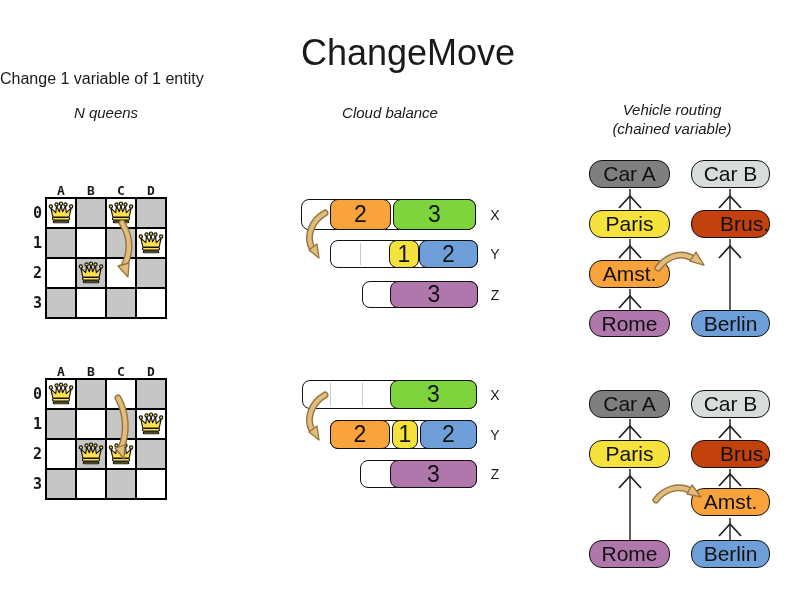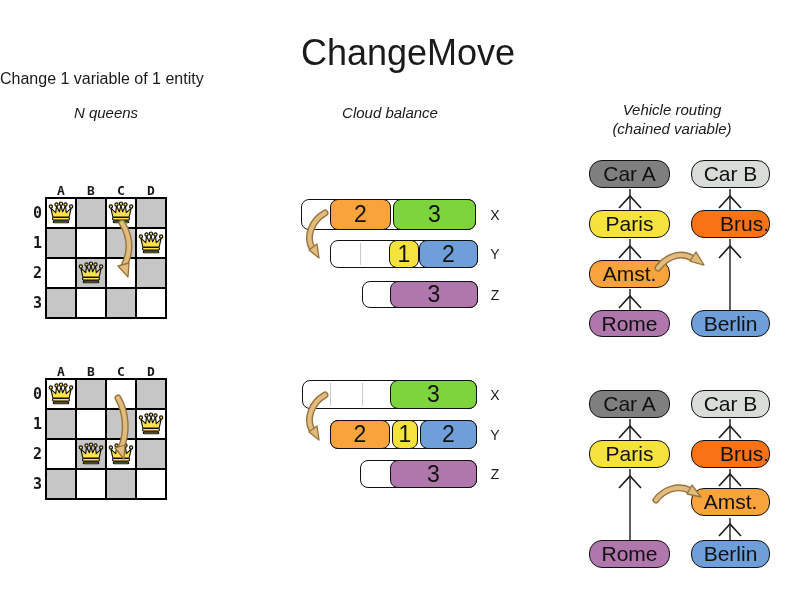--- a/index.html
+++ b/index.html
@@ -33,21 +33,21 @@
           display:flex;align-items:center;justify-content:center;}
 
   
   .vnode{position:absolute;border:1.6px solid #111;border-radius:13px;box-sizing:border-box;
          display:flex;align-items:center;justify-content:center;font-size:21px;color:#111;}
   .bg-orange{background:#F8A33B;}
   .bg-cloudgreen{background:#7ED43C;}
   .bg-yellow{background:#F6E23C;}
   .bg-blue{background:#6F9FD8;}
   .bg-purple{background:#AF77AB;}
-  .bg-vrgreen{background:#f97316;padding-left:28px;}
+  .bg-vrgreen{background:#c2410c;padding-left:28px;}
   .bg-cara{background:#7F7F7F;}
   .bg-carb{background:#D9DDD9;}
 
   
   .overlay{position:absolute;left:0;top:0;width:800px;height:600px;pointer-events:none;}
   .conn-line{stroke:#5f5f5f;stroke-width:2;}
   .chevron{fill:none;stroke:#1a1a1a;stroke-width:1.6;}
   .arrow-outline{fill:none;stroke:#96743B;stroke-width:7;stroke-linecap:round;}
   .arrow-body{fill:none;stroke:#E2BC7E;stroke-width:4.2;stroke-linecap:round;}
   .arrow-head{fill:#E2BC7E;stroke:#96743B;stroke-width:1.3;stroke-linejoin:round;}

